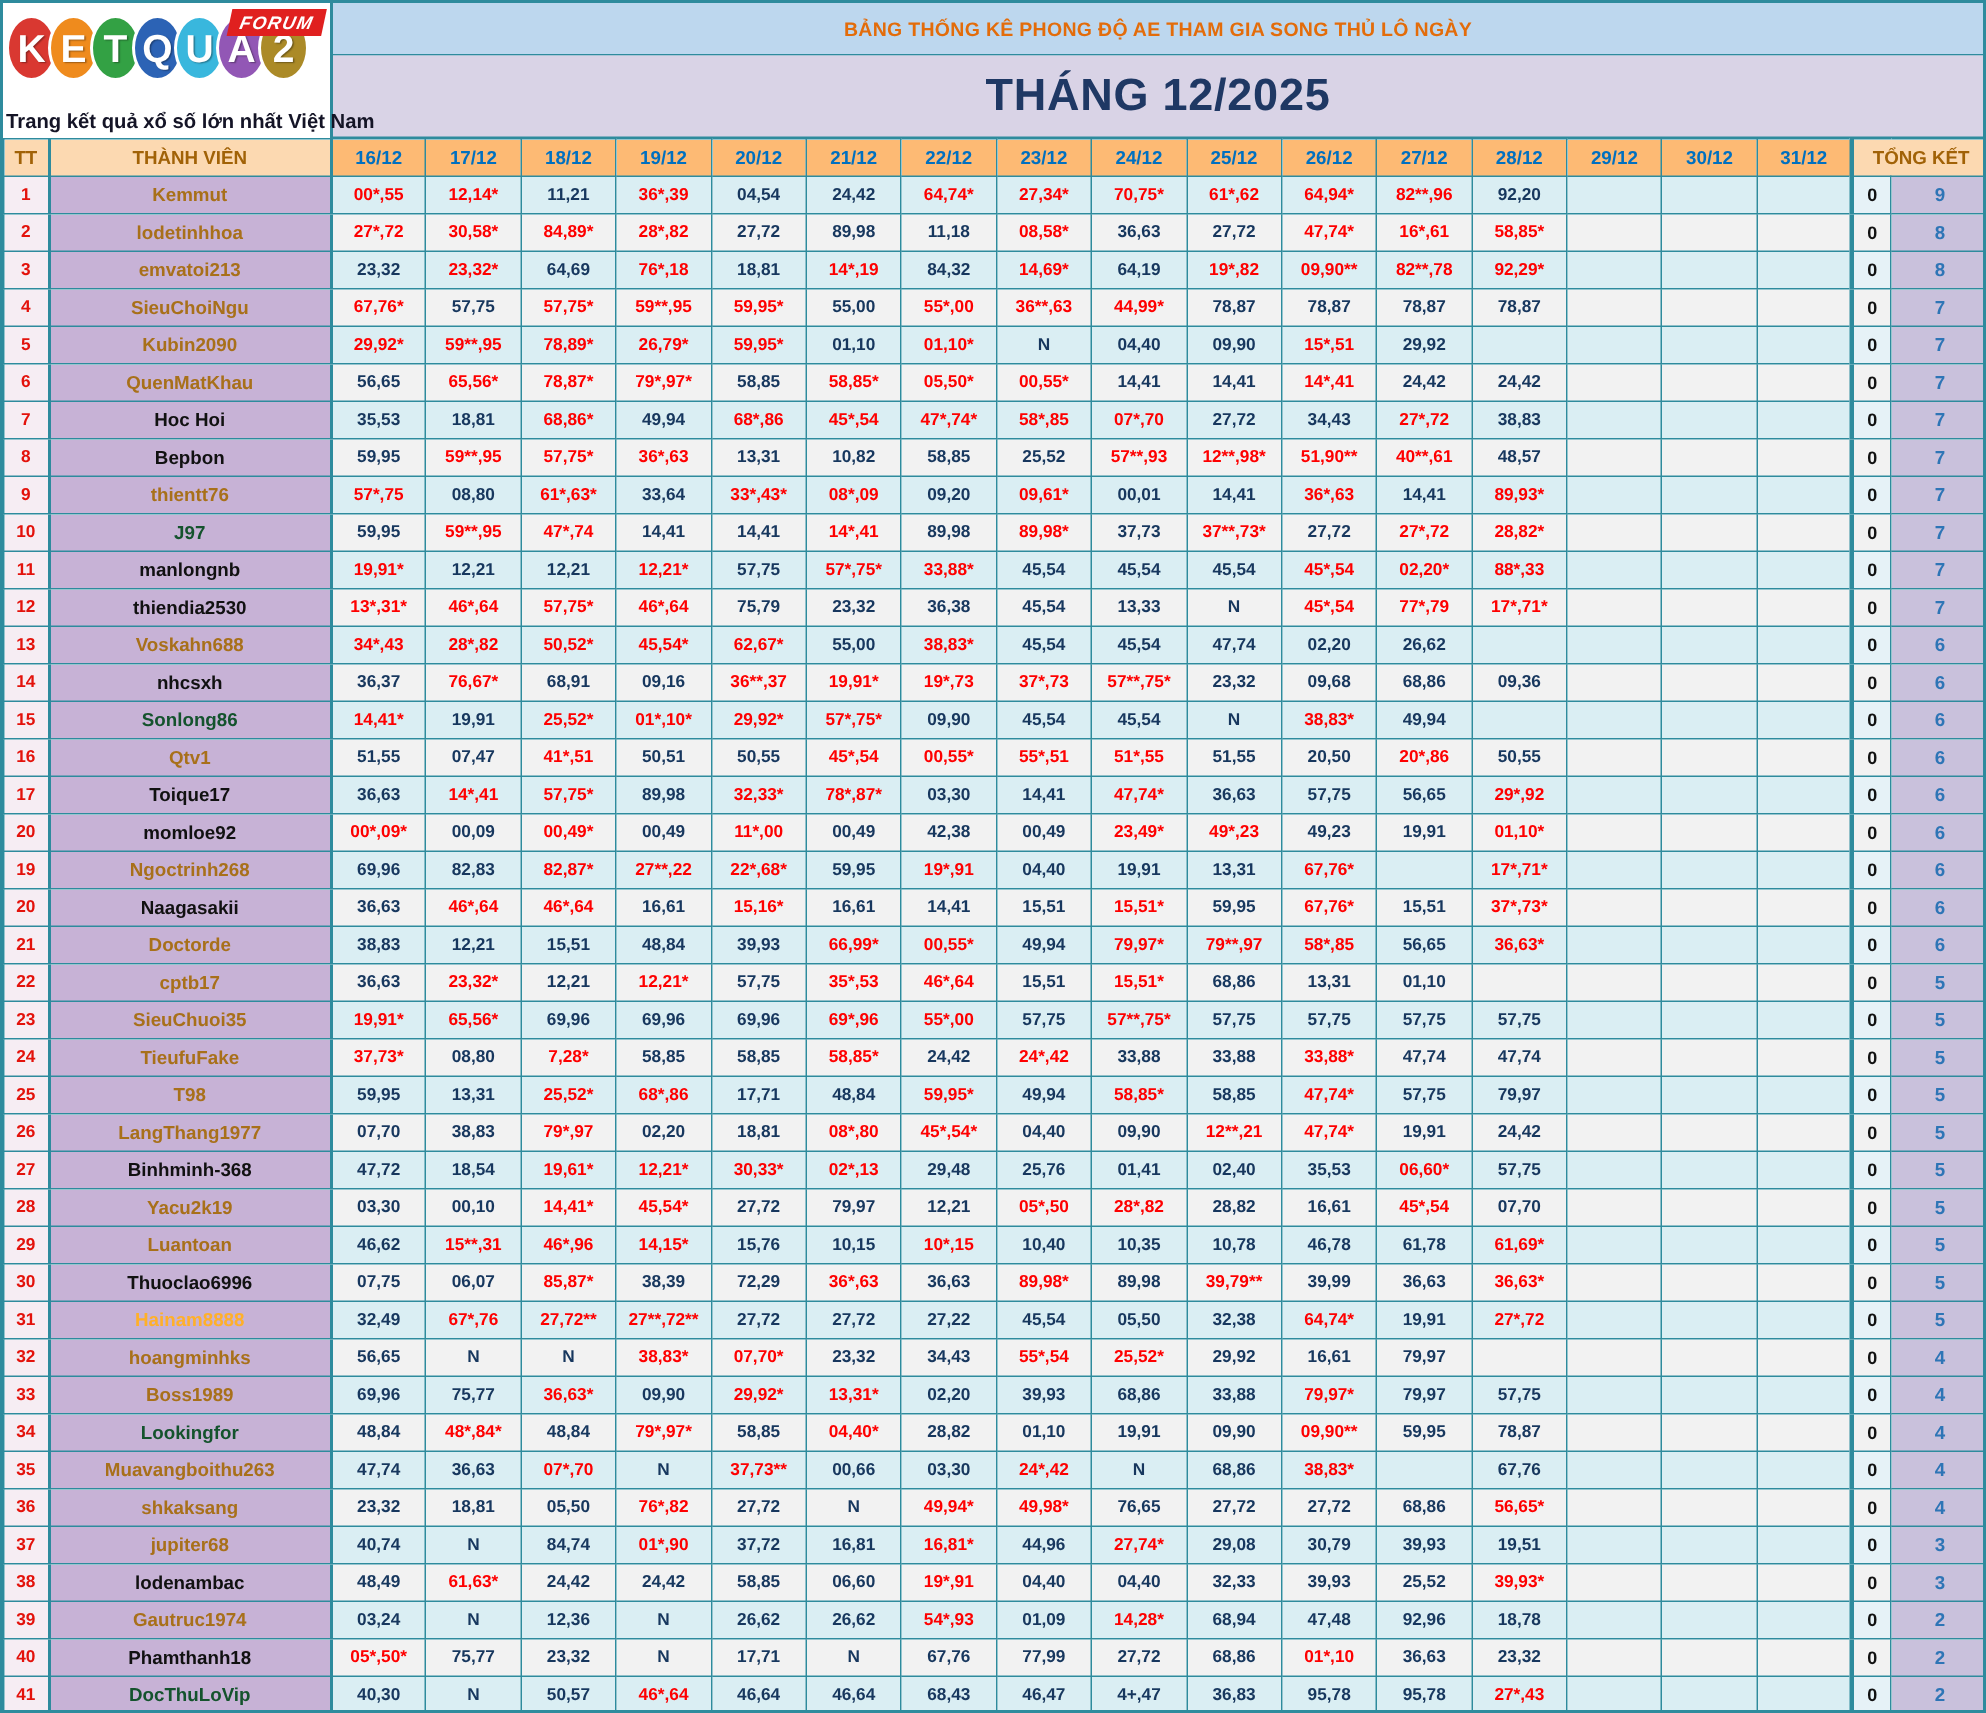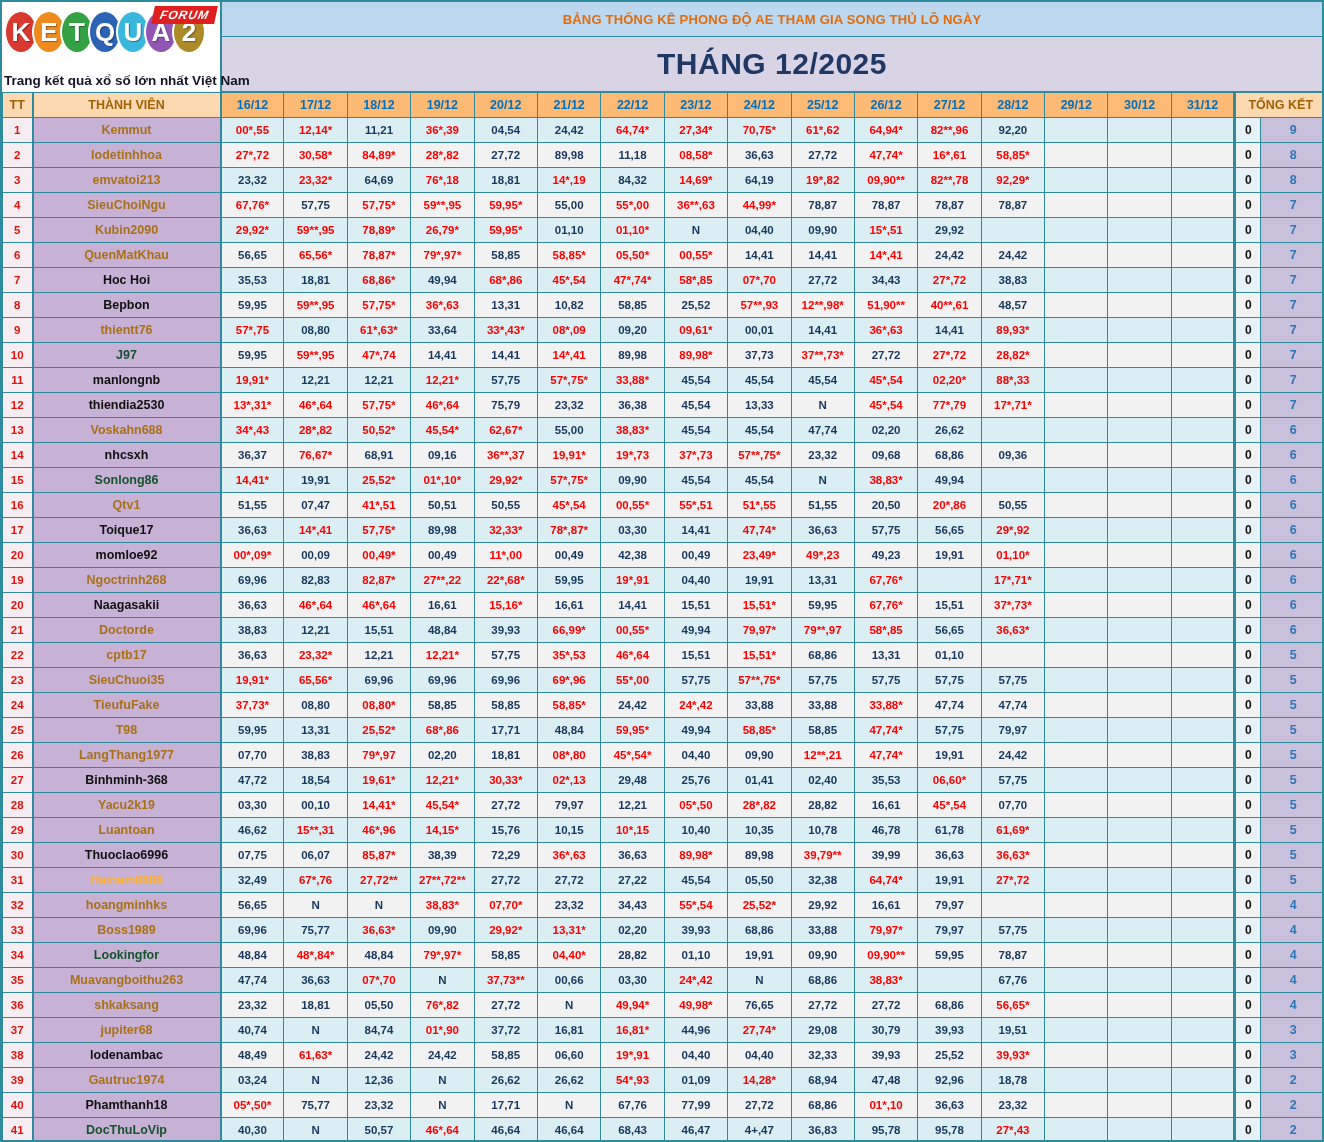--- a/index.html
+++ b/index.html
@@ -619,21 +619,21 @@
           <td class="val"></td>
           <td class="val"></td>
           <td class="zero">0</td>
           <td class="total">5</td>
         </tr>
         <tr class="even">
           <td class="tt">24</td>
           <td class="nm gold">TieufuFake</td>
           <td class="val red">37,73*</td>
           <td class="val">08,80</td>
-          <td class="val red">08,80*</td>
+          <td class="val red">7,28*</td>
           <td class="val">58,85</td>
           <td class="val">58,85</td>
           <td class="val red">58,85*</td>
           <td class="val">24,42</td>
           <td class="val red">24*,42</td>
           <td class="val">33,88</td>
           <td class="val">33,88</td>
           <td class="val red">33,88*</td>
           <td class="val">47,74</td>
           <td class="val">47,74</td>

